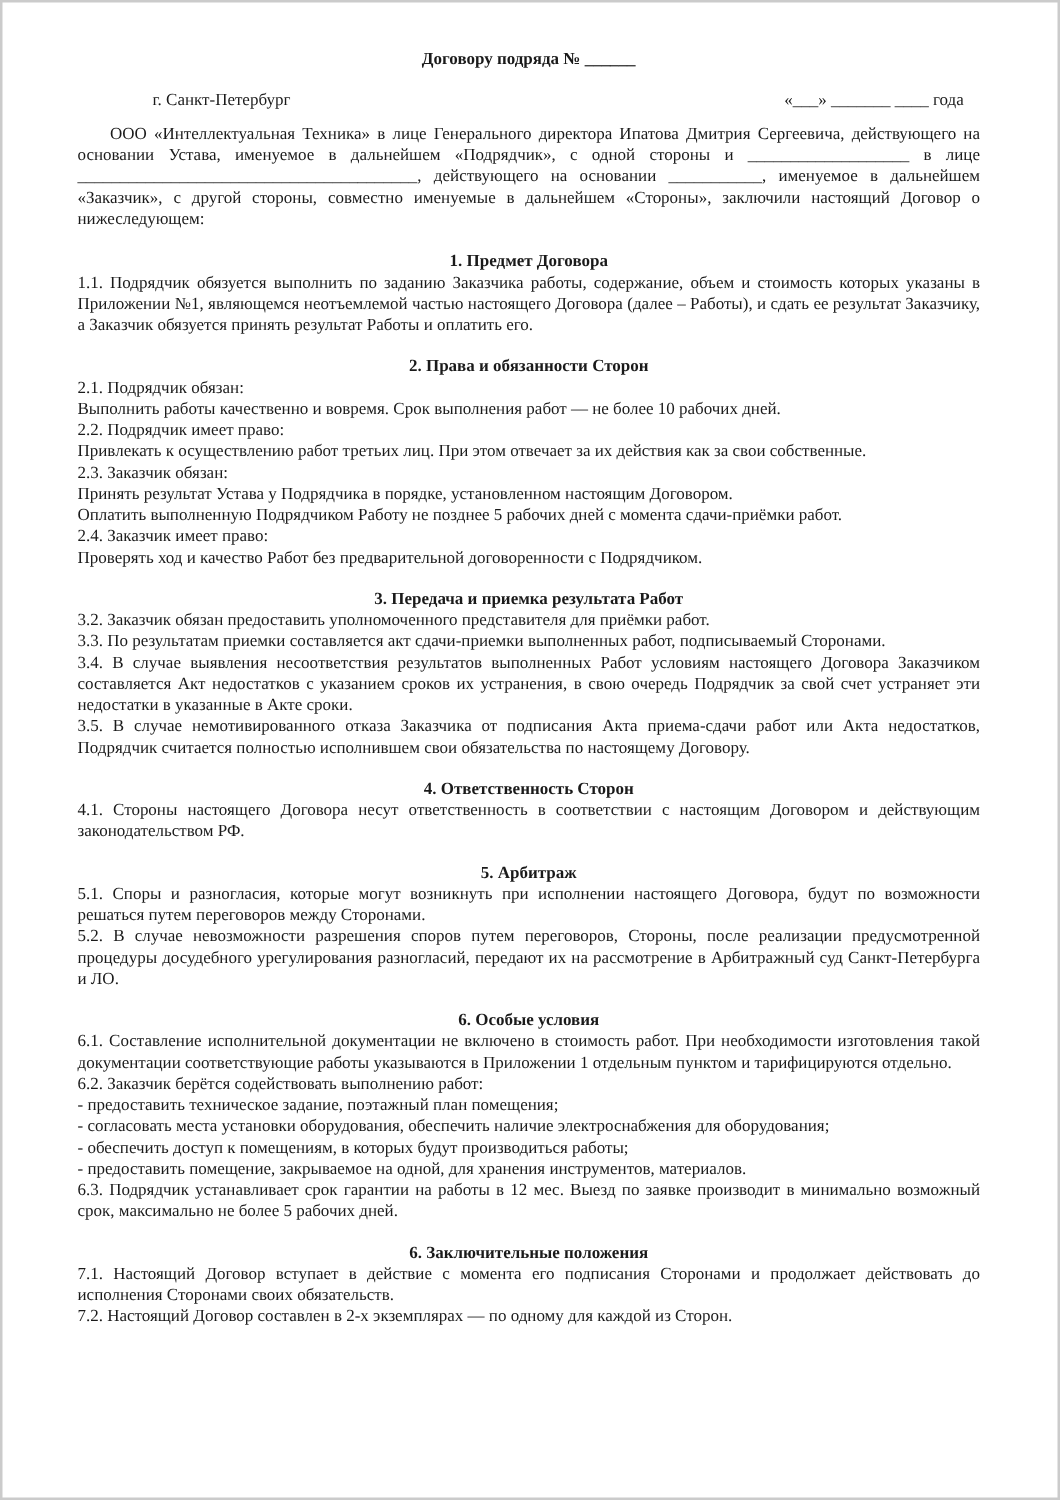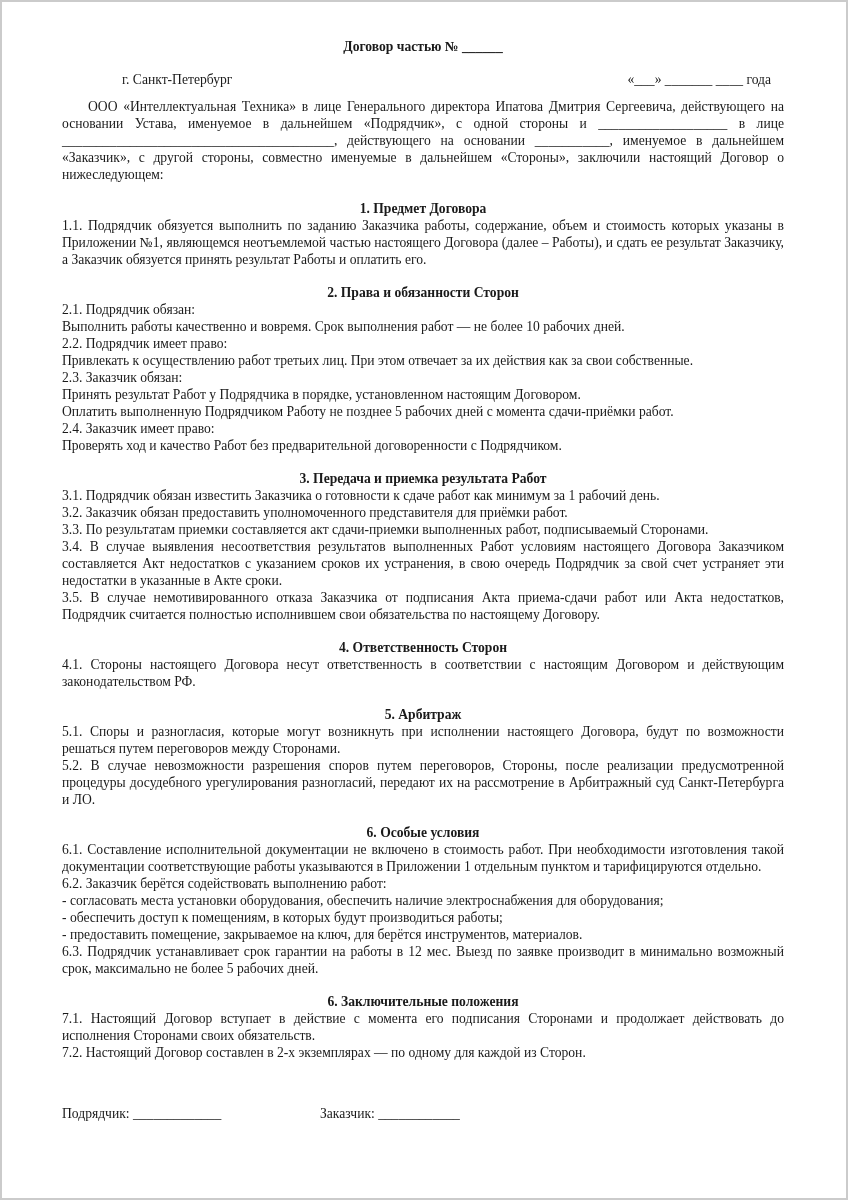--- a/index.html
+++ b/index.html
@@ -28,62 +28,58 @@
   .sign-row { position: relative; height: 17px; margin-top: 44px; }
   .sign-a { position: absolute; left: 0; top: 0; }
   .sign-b { position: absolute; left: 258px; top: 0; }
 </style>
 </head>
 <body>
 
 <div class="frame"></div>
 
 <div class="page">
-  <p class="title">Договор частью № ______</p>
+  <p class="title">Договору подряда № ______</p>
 
   <div class="city-row">
     <span class="city">г. Санкт-Петербург</span>
     <span class="date">«___» _______ ____ года</span>
   </div>
 
   <p class="intro"><span>ООО «Интеллектуальная Техника»  в лице Генерального директора Ипатова Дмитрия Сергеевича, действующего на основании  Устава, именуемое в дальнейшем </span><b>«Подрядчик»</b><span>, с одной стороны и ___________________ в лице ________________________________________, действующего на основании ___________, именуемое в дальнейшем </span><b>«Заказчик»</b><span>, с другой стороны, совместно именуемые в дальнейшем </span><b>«Стороны»</b><span>, заключили настоящий Договор о нижеследующем:</span></p>
 
   <div id="sections">
       <p class="sec-head first">1.  Предмет Договора</p>
       <p class="">1.1.  Подрядчик обязуется выполнить по заданию Заказчика работы, содержание, объем и стоимость которых указаны в Приложении №1, являющемся неотъемлемой частью настоящего Договора (далее – Работы), и сдать ее результат Заказчику, а Заказчик обязуется принять результат Работы и оплатить его.</p>
       <p class="sec-head">2.  Права и обязанности Сторон</p>
       <p class="line">2.1. Подрядчик обязан:</p>
       <p class="line">Выполнить работы качественно и вовремя. Срок выполнения работ — не более 10 рабочих дней.</p>
       <p class="line">2.2. Подрядчик имеет право:</p>
       <p class="line">Привлекать к осуществлению работ третьих лиц. При этом отвечает за их действия как за свои собственные.</p>
       <p class="line">2.3. Заказчик обязан:</p>
-      <p class="line">Принять результат Работ у Подрядчика в порядке, установленном настоящим Договором.</p>
+      <p class="line">Принять результат Устава у Подрядчика в порядке, установленном настоящим Договором.</p>
       <p class="line">Оплатить выполненную Подрядчиком Работу не позднее 5 рабочих дней с момента сдачи-приёмки работ.</p>
       <p class="line">2.4. Заказчик имеет право:</p>
       <p class="line">Проверять ход и качество Работ без предварительной договоренности с Подрядчиком.</p>
       <p class="sec-head">3.  Передача и приемка результата Работ</p>
-      <p class="line">3.1.  Подрядчик обязан известить Заказчика о готовности к сдаче работ как минимум за 1 рабочий день.</p>
       <p class="line">3.2.  Заказчик обязан предоставить уполномоченного представителя для приёмки работ.</p>
       <p class="line">3.3.  По результатам приемки составляется акт сдачи-приемки выполненных работ, подписываемый Сторонами.</p>
       <p class="">3.4.  В случае выявления несоответствия результатов выполненных Работ условиям настоящего Договора Заказчиком составляется Акт недостатков с указанием сроков их устранения, в свою очередь Подрядчик за свой счет устраняет эти недостатки в указанные в Акте сроки.</p>
       <p class="">3.5.  В случае немотивированного отказа Заказчика от подписания Акта приема-сдачи работ или Акта недостатков, Подрядчик считается полностью исполнившем свои обязательства по настоящему Договору.</p>
       <p class="sec-head">4. Ответственность Сторон</p>
       <p class="">4.1.  Стороны настоящего Договора несут ответственность в соответствии с настоящим Договором и действующим законодательством РФ.</p>
       <p class="sec-head">5. Арбитраж</p>
       <p class="">5.1.  Споры и разногласия, которые могут возникнуть при исполнении настоящего Договора, будут по возможности решаться путем переговоров между Сторонами.</p>
       <p class="">5.2.  В случае невозможности разрешения споров путем переговоров, Стороны, после реализации предусмотренной процедуры досудебного урегулирования разногласий, передают их на рассмотрение в Арбитражный суд Санкт-Петербурга и ЛО.</p>
       <p class="sec-head">6.  Особые условия</p>
       <p class="">6.1.  Составление исполнительной документации не включено в стоимость работ. При необходимости изготовления такой документации соответствующие работы указываются в Приложении 1 отдельным пунктом и тарифицируются отдельно.</p>
       <p class="line">6.2.  Заказчик берётся содействовать выполнению работ:</p>
+      <p class="line">- предоставить  техническое задание, поэтажный план помещения;</p>
       <p class="line">- согласовать места установки оборудования, обеспечить наличие электроснабжения для оборудования;</p>
       <p class="line">- обеспечить  доступ к помещениям, в  которых будут производиться работы;</p>
-      <p class="line">- предоставить  помещение, закрываемое на  ключ, для берётся  инструментов, материалов.</p>
+      <p class="line">- предоставить  помещение, закрываемое на  одной, для хранения  инструментов, материалов.</p>
       <p class="">6.3.  Подрядчик устанавливает срок гарантии на работы в 12 мес. Выезд по заявке производит в минимально возможный срок, максимально не более 5 рабочих дней.</p>
       <p class="sec-head">6.  Заключительные положения</p>
       <p class="">7.1.  Настоящий Договор вступает в действие с момента его подписания Сторонами и продолжает действовать до исполнения Сторонами своих обязательств.</p>
       <p class="line">7.2.   Настоящий Договор составлен в 2-х экземплярах — по одному для каждой из Сторон.</p>
     </div>
 
-  <div class="sign-row">
-    <span class="sign-a">Подрядчик:     _____________</span>
-    <span class="sign-b">Заказчик: ____________</span>
-  </div>
 </div>
 
 </body></html>

